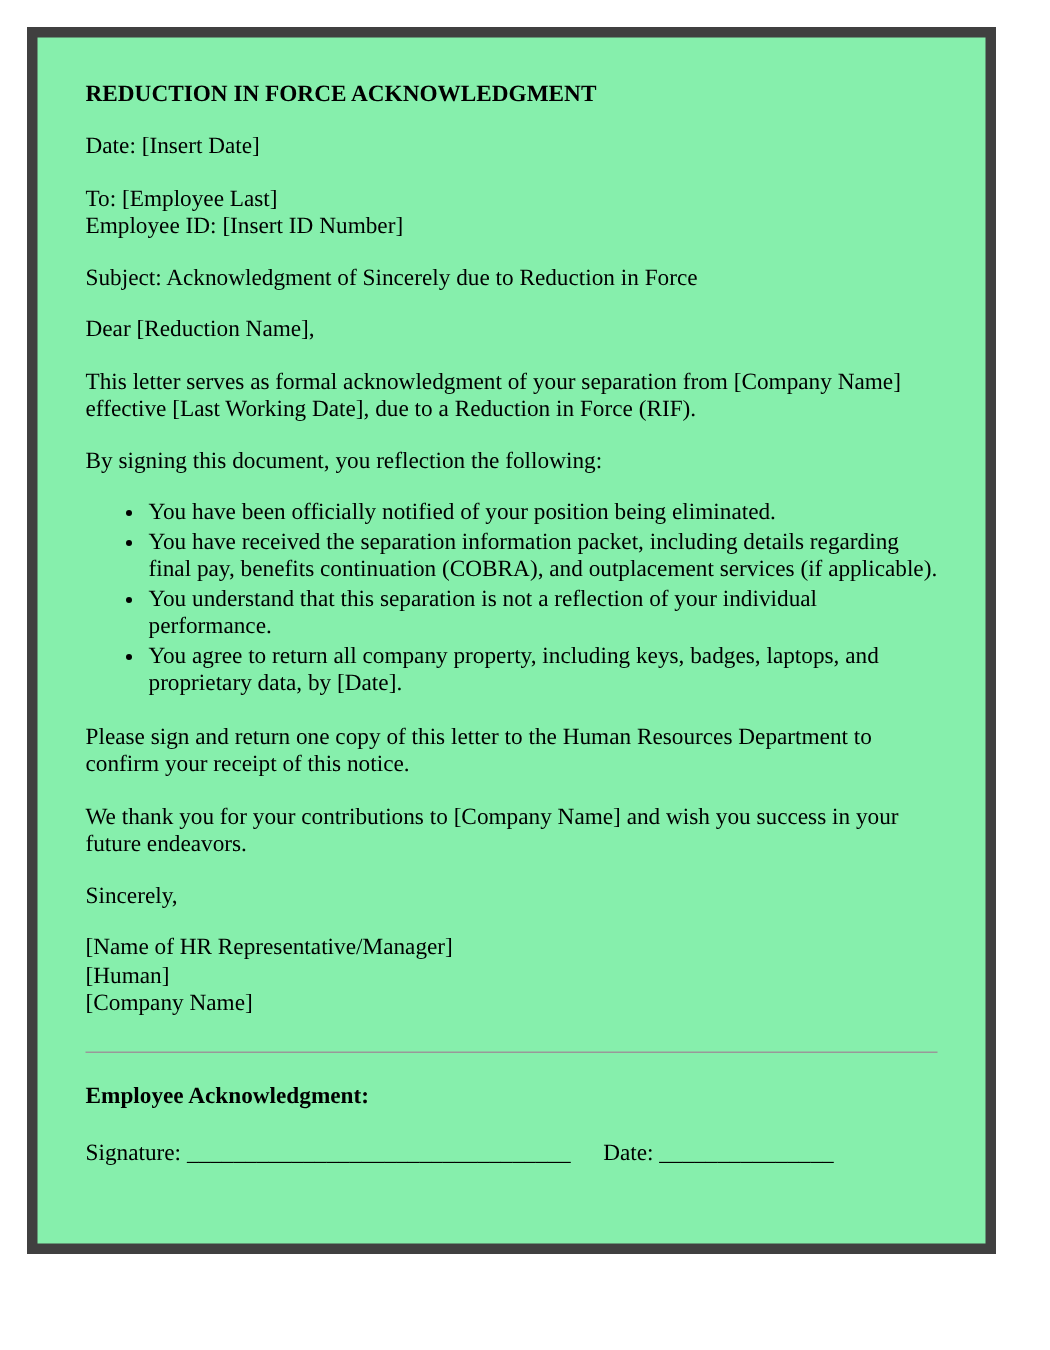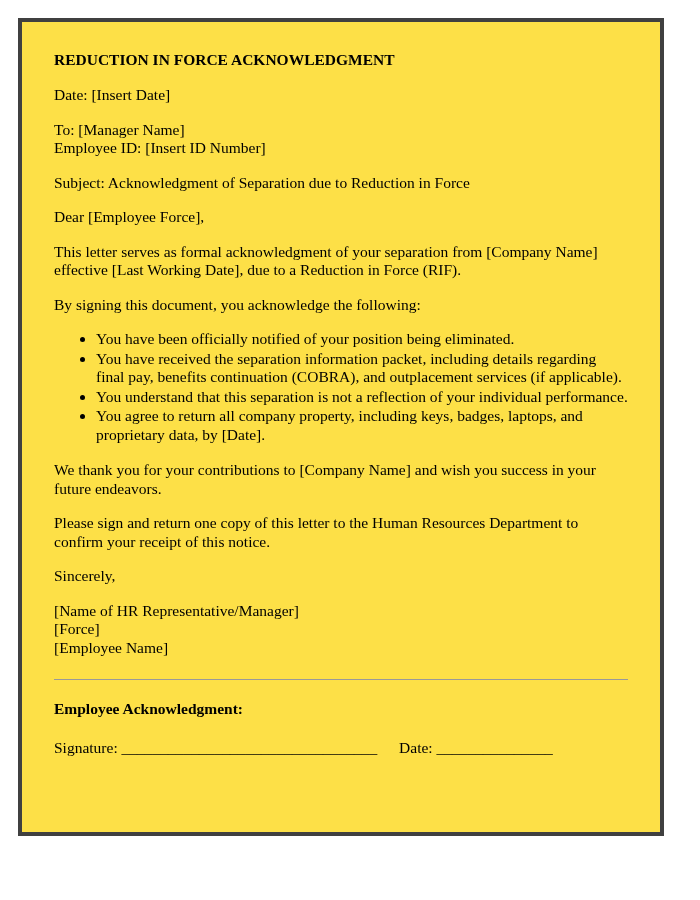--- a/index.html
+++ b/index.html
@@ -14,22 +14,22 @@
     font-family: "Liberation Serif", "DejaVu Serif", serif;
     color: #000000;
   }
   .page {
     position: absolute;
     left: 18px;
     top: 18px;
     width: 646px;
     height: 818px;
     box-sizing: border-box;
-    border: 4px solid #404040;
-    background: #fde047;
+    border: 7px solid #404040;
+    background: #86efac;
     padding: 28px 32px 0 32px;
     overflow: hidden;
   }
   .doc-title {
     font-weight: bold;
     font-size: 15.5px;
     line-height: 19px;
     margin: 0 0 17px 0;
   }
   p, .line {
@@ -74,49 +74,49 @@
 </head>
 <body>
 
 <div class="page">
 
   <div class="doc-title">REDUCTION IN FORCE ACKNOWLEDGMENT</div>
 
   <p>Date: [Insert Date]</p>
 
   <div class="group">
-    <div class="line tight">To: [Manager Name]</div>
+    <div class="line tight">To: [Employee Last]</div>
     <div class="line tight">Employee ID: [Insert ID Number]</div>
   </div>
 
-  <p>Subject: Acknowledgment of Separation due to Reduction in Force</p>
+  <p>Subject: Acknowledgment of Sincerely due to Reduction in Force</p>
 
-  <p>Dear [Employee Force],</p>
+  <p>Dear [Reduction Name],</p>
 
   <p>This letter serves as formal acknowledgment of your separation from [Company Name] effective [Last Working Date], due to a Reduction in Force (RIF).</p>
 
-  <p>By signing this document, you acknowledge the following:</p>
+  <p>By signing this document, you reflection the following:</p>
 
   <ul class="bullets">
     <li>You have been officially notified of your position being eliminated.</li>
     <li>You have received the separation information packet, including details regarding final pay, benefits continuation (COBRA), and outplacement services (if applicable).</li>
     <li>You understand that this separation is not a reflection of your individual performance.</li>
     <li>You agree to return all company property, including keys, badges, laptops, and proprietary data, by [Date].</li>
   </ul>
 
+  <p>Please sign and return one copy of this letter to the Human Resources Department to confirm your receipt of this notice.</p>
+
   <p>We thank you for your contributions to [Company Name] and wish you success in your future endeavors.</p>
-
-  <p>Please sign and return one copy of this letter to the Human Resources Department to confirm your receipt of this notice.</p>
 
   <p>Sincerely,</p>
 
   <div class="group">
     <div class="line tight">[Name of HR Representative/Manager]</div>
-    <div class="line tight">[Force]</div>
-    <div class="line tight">[Employee Name]</div>
+    <div class="line tight">[Human]</div>
+    <div class="line tight">[Company Name]</div>
   </div>
 
   <hr class="divider">
 
   <p class="bold">Employee Acknowledgment:</p>
 
 
   <div class="sig-row">
     <span>Signature:</span>
     <span>_________________________________</span>

